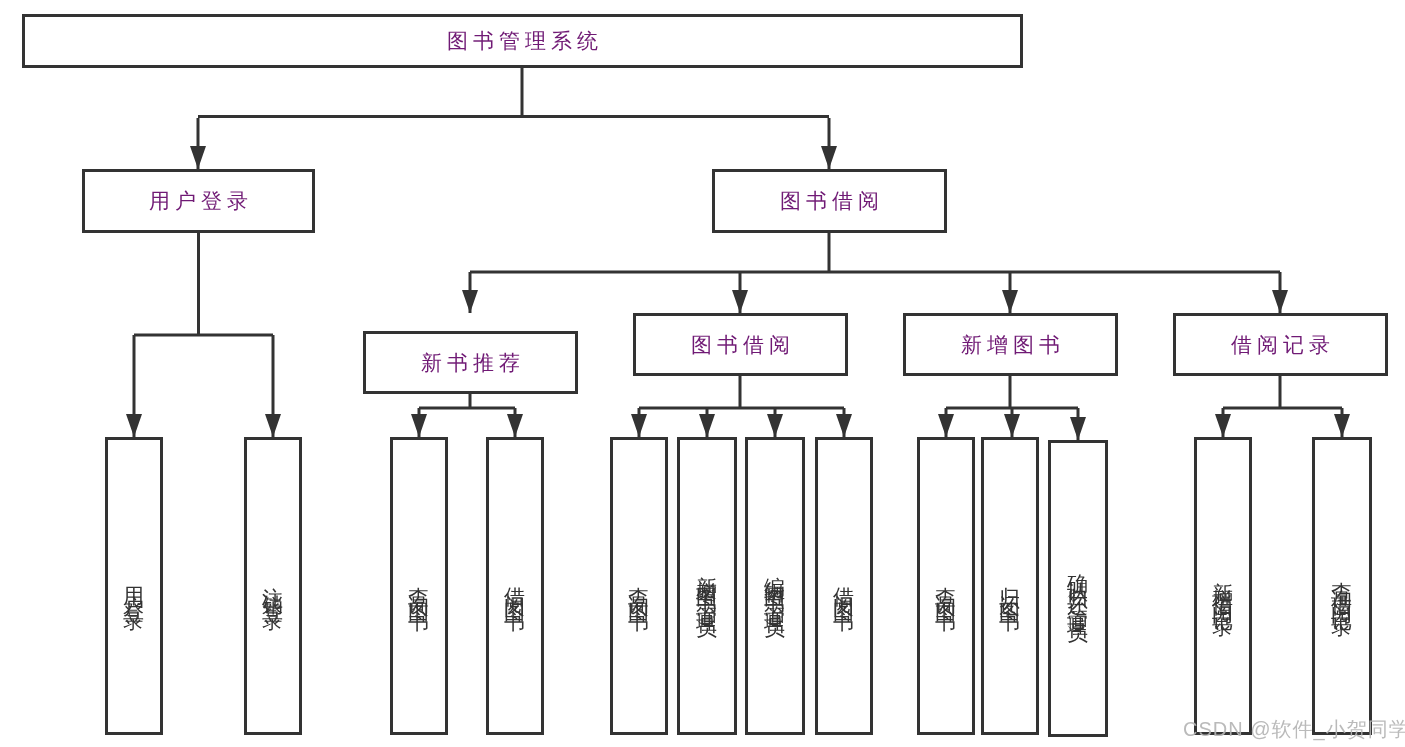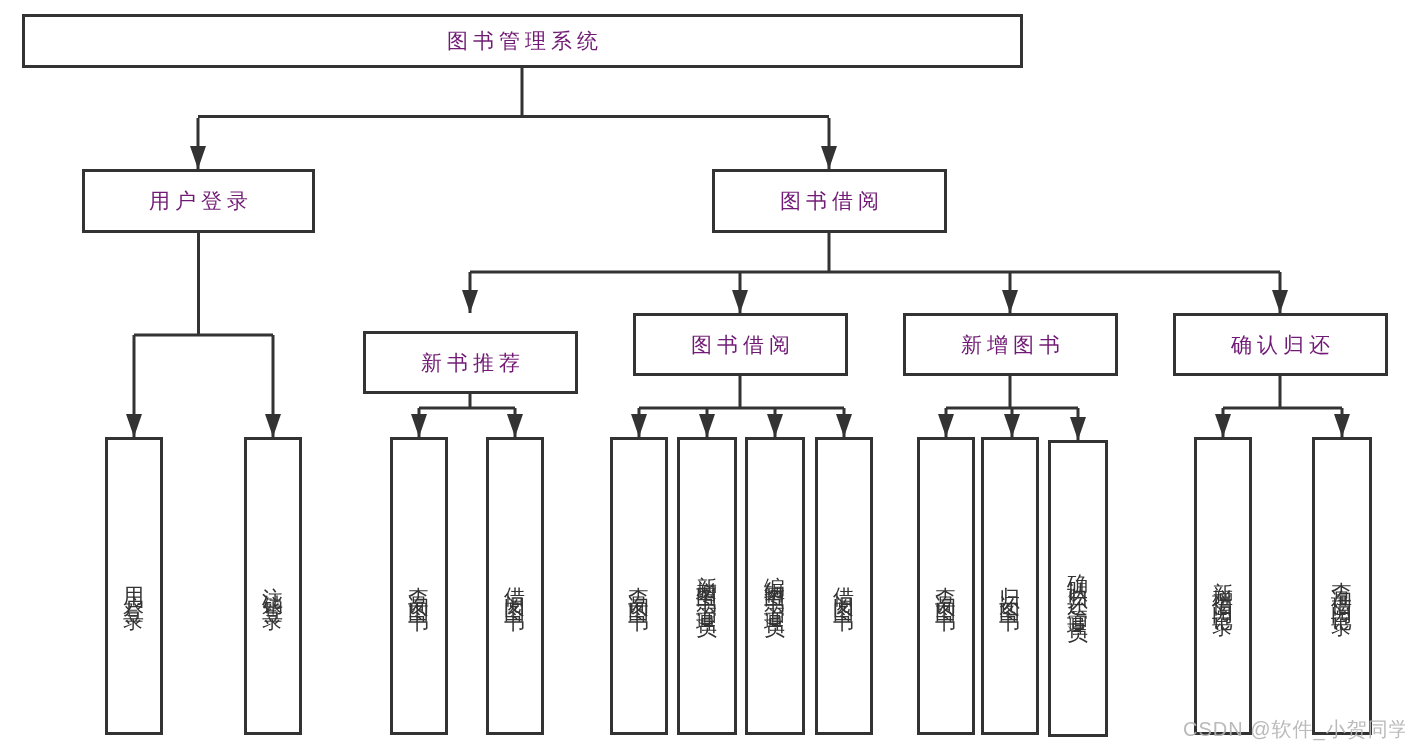--- a/index.html
+++ b/index.html
@@ -115,21 +115,21 @@
   <div class="box" style="left:363px;top:331px;width:215px;height:63px">
     <span class="hlabel">新书推荐</span>
   </div>
   <div class="box" style="left:633px;top:313px;width:215px;height:63px">
     <span class="hlabel">图书借阅</span>
   </div>
   <div class="box" style="left:903px;top:313px;width:215px;height:63px">
     <span class="hlabel">新增图书</span>
   </div>
   <div class="box" style="left:1173px;top:313px;width:215px;height:63px">
-    <span class="hlabel">确认归还</span>
+    <span class="hlabel">借阅记录</span>
   </div>
 
   <div class="box" style="left:105px;top:437px;width:58px;height:298px">
     <span class="vlabel">用户登录</span>
   </div>
   <div class="box" style="left:244px;top:437px;width:58px;height:298px">
     <span class="vlabel">注销登录</span>
   </div>
 
   <div class="box" style="left:390px;top:437px;width:58px;height:298px">

